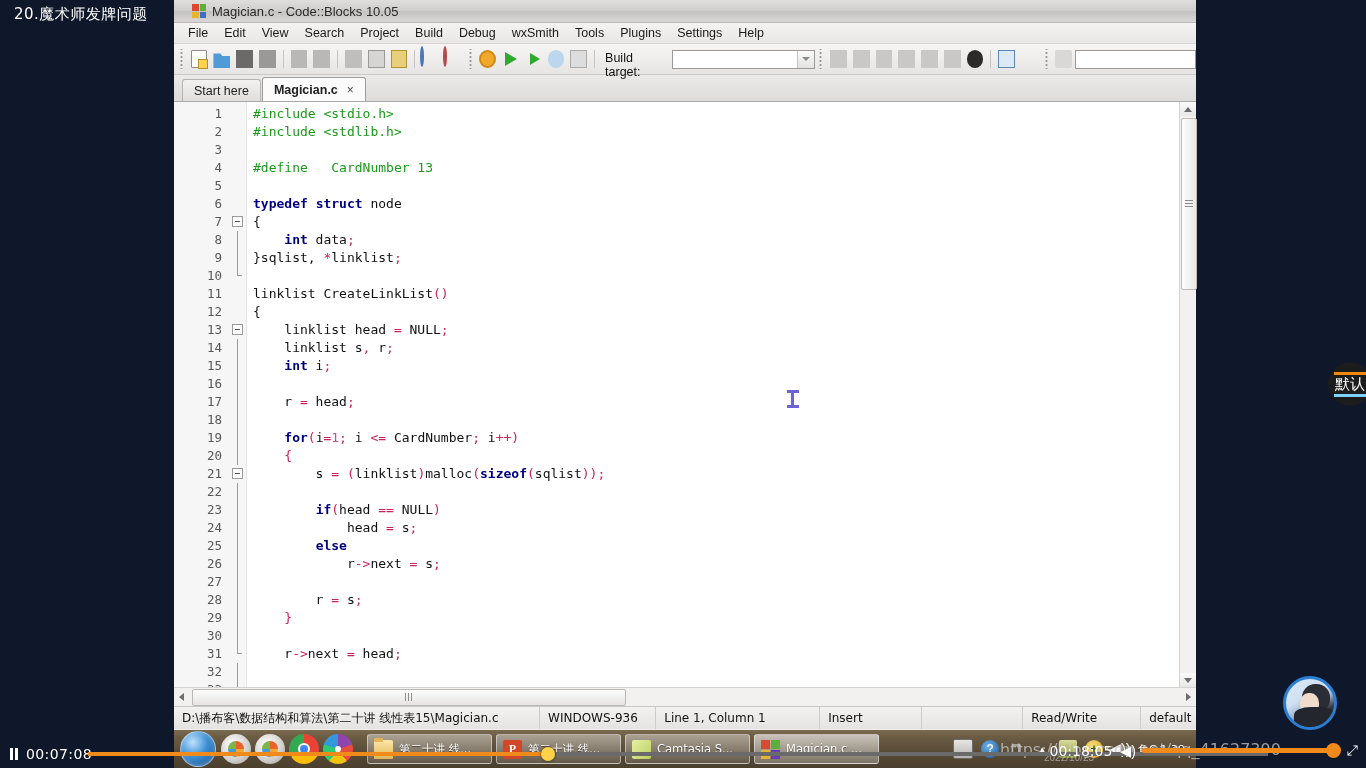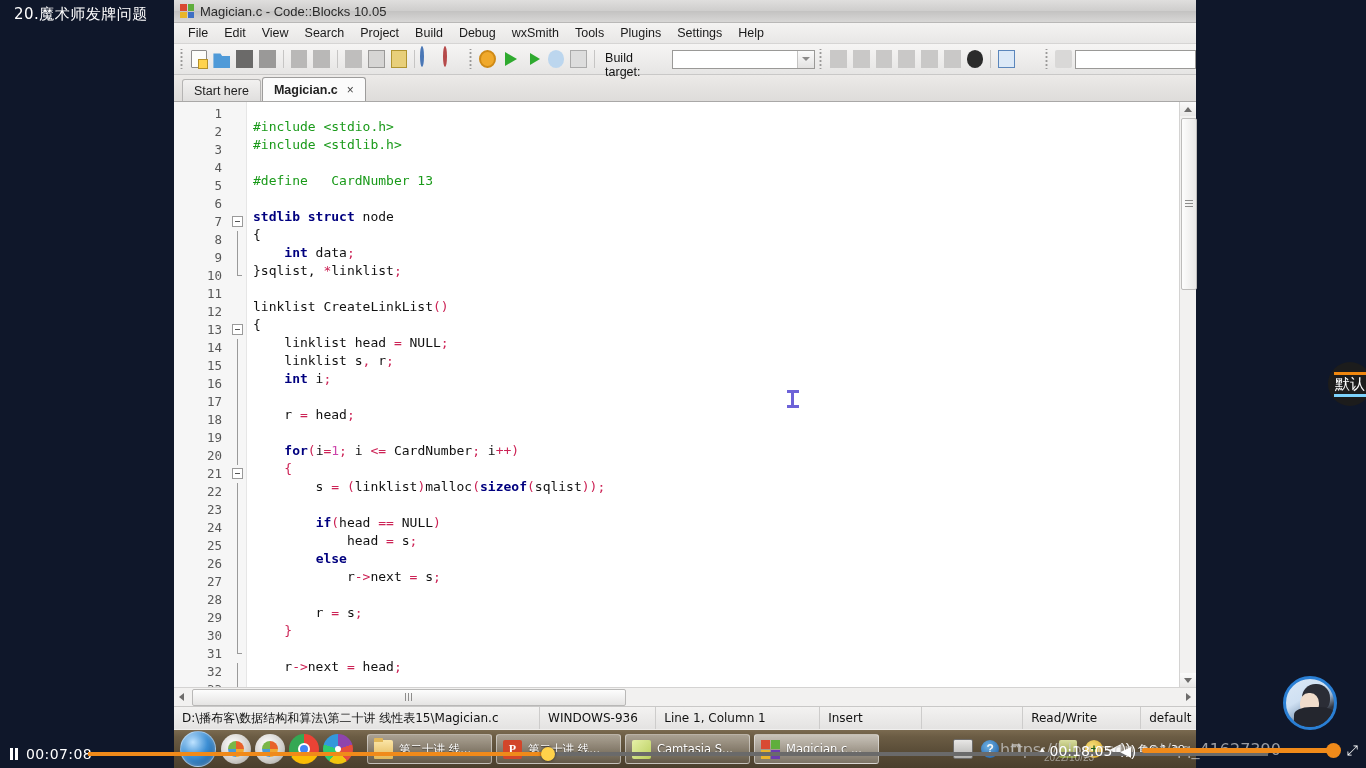--- a/index.html
+++ b/index.html
@@ -24,21 +24,21 @@
   }
   .promo-banner span{color:#f2f2f2;font-size:19px;letter-spacing:.3px;white-space:nowrap;
     font-family:"DejaVu Sans","Liberation Sans",sans-serif;}
 
   
   .app-window{position:absolute;left:174px;top:0;width:1022px;height:730px;background:#f0efee;}
 
   .titlebar{
     position:relative;height:22px;
     background:linear-gradient(180deg,#dfdedd 0%,#cfcecd 48%,#c4c3c2 52%,#d8d7d6 100%);
-    display:flex;align-items:center;padding-left:6px;border-bottom:1px solid #b9b8b7;
+    display:flex;align-items:center;padding-left:18px;border-bottom:1px solid #b9b8b7;
   }
   .title-icon{width:14px;height:14px;display:grid;grid-template-columns:1fr 1fr;grid-template-rows:1fr 1fr;gap:1px;margin-right:6px;}
   .title-icon i{display:block;}
   .ti-r{background:#d94a33;} .ti-g{background:#5fae3c;} .ti-y{background:#e8b52a;} .ti-b{background:#3d6fc4;}
   .titlebar .ttl{font-size:13px;color:#2a2a2a;font-family:"Liberation Sans",sans-serif;}
 
   .menubar{
     height:20px;background:linear-gradient(180deg,#f4f3f2,#e8e7e6);
     display:flex;align-items:center;padding-left:6px;border-bottom:1px solid #d6d5d4;
   }
@@ -102,21 +102,21 @@
   .gutter{width:56px;background:#f6f6f6;border-right:0;flex:0 0 56px;padding-top:3px;}
   .gutter .ln{height:18px;line-height:18px;text-align:right;padding-right:8px;
     font-family:"DejaVu Sans Mono","Liberation Mono",monospace;font-size:12.5px;color:#585858;}
   .foldcol{width:16px;background:#f6f6f6;flex:0 0 16px;border-right:1px solid #e6e6e6;position:relative;padding-top:3px;}
   .foldcol .fc{height:18px;position:relative;}
   .fold-box{position:absolute;left:2px;top:3px;width:11px;height:11px;border:1px solid #9a9a9a;background:#fff;box-sizing:border-box;}
   .fold-box::before{content:"";position:absolute;left:2px;top:4px;width:5px;height:1px;background:#555;}
   .fold-line{position:absolute;left:7px;top:0;width:1px;height:18px;background:#9a9a9a;}
   .fold-end{position:absolute;left:7px;top:0;width:1px;height:9px;background:#9a9a9a;}
   .fold-end::after{content:"";position:absolute;left:0;top:8px;width:5px;height:1px;background:#9a9a9a;}
-  .code{flex:1;padding-top:16px;position:relative;overflow:hidden;}
+  .code{flex:1;padding-top:3px;position:relative;overflow:hidden;}
   .code .cl{height:18px;line-height:18px;white-space:pre;
     font-family:"DejaVu Sans Mono","Liberation Mono",monospace;font-size:13px;color:#111;padding-left:6px;}
   .k{color:#00007f;font-weight:bold;}      
   .pp{color:#1a9a1a;}                       
   .op{color:#cc2255;}                       
   .num{color:#cc44aa;}                      
   .id{color:#111;}
 
   .vscroll{position:absolute;right:0;top:0;width:16px;height:585px;background:#f2f1f0;border-left:1px solid #d4d3d2;}
   .vscroll .arrow-up,.vscroll .arrow-dn{height:14px;display:flex;align-items:center;justify-content:center;
@@ -489,21 +489,21 @@
           <div class="fc">
             <span class="fold-line"></span>
           </div>
         </div>
       <div class="code" id="codearea">
           <div class="cl"><span class="pp">#include </span><span class="pp">&lt;stdio.h&gt;</span></div>
           <div class="cl"><span class="pp">#include </span><span class="pp">&lt;stdlib.h&gt;</span></div>
           <div class="cl">&nbsp;</div>
           <div class="cl"><span class="pp">#define   CardNumber 13</span></div>
           <div class="cl">&nbsp;</div>
-          <div class="cl"><span class="k">stdlib</span><span class="id"> </span><span class="k">struct</span><span class="id"> node</span></div>
+          <div class="cl"><span class="k">typedef</span><span class="id"> </span><span class="k">struct</span><span class="id"> node</span></div>
           <div class="cl"><span class="id">{</span></div>
           <div class="cl"><span class="id">    </span><span class="k">int</span><span class="id"> data</span><span class="op">;</span></div>
           <div class="cl"><span class="id">}sqlist, </span><span class="op">*</span><span class="id">linklist</span><span class="op">;</span></div>
           <div class="cl">&nbsp;</div>
           <div class="cl"><span class="id">linklist CreateLinkList</span><span class="op">()</span></div>
           <div class="cl"><span class="id">{</span></div>
           <div class="cl"><span class="id">    linklist head </span><span class="op">=</span><span class="id"> NULL</span><span class="op">;</span></div>
           <div class="cl"><span class="id">    linklist s</span><span class="op">,</span><span class="id"> r</span><span class="op">;</span></div>
           <div class="cl"><span class="id">    </span><span class="k">int</span><span class="id"> i</span><span class="op">;</span></div>
           <div class="cl">&nbsp;</div>

